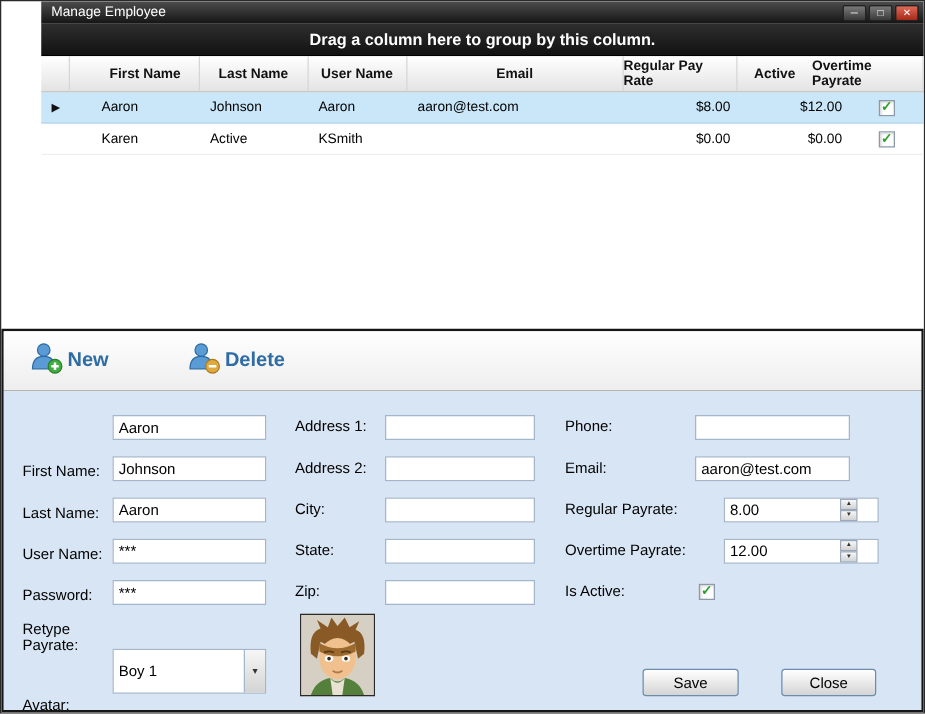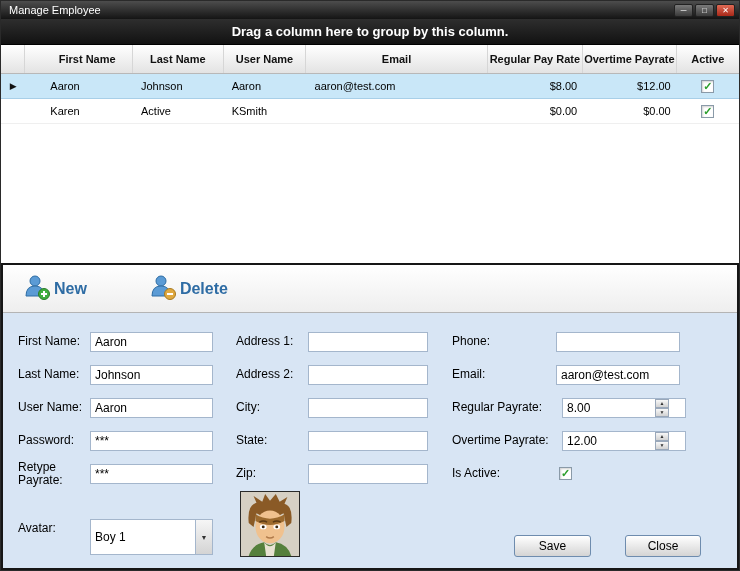--- a/index.html
+++ b/index.html
@@ -1,19 +1,19 @@
 <!DOCTYPE html>
 <html><head>
 <meta charset="utf-8">
 <style>
   * { box-sizing: border-box; margin: 0; padding: 0; }
   html,body { width:740px; height:571px; }
   body { font-family: "Liberation Sans", sans-serif; background:#fff; }
 
-  .window { position:relative; width:740px; height:571px; border:1px solid #2a2a2a; background:#fff; overflow:hidden; }
+  .window { position:relative; width:740px; height:571px; border:1px solid #2a2a2a; background:#fff; overflow:hidden;padding-left:32px; }
 
   
   .titlebar { height:18px; background:linear-gradient(#4d4d4d,#141414); color:#fff; display:flex; align-items:center; font-size:11px; padding:0 4px 0 8px; }
   .titlebar .title { flex:1; }
   .win-btn { width:19px; height:13px; margin-left:2px; display:flex; align-items:center; justify-content:center; font-size:8px; color:#fff; background:linear-gradient(#7a7a7a,#3a3a3a); border:1px solid #222; border-radius:2px; cursor:default; }
   .win-btn.close-btn { background:linear-gradient(#e06a55,#a82818); }
 
   
   .groupbar { height:26px; background:linear-gradient(#2e2e2e,#121212); color:#fff; font-size:13px; font-weight:bold; display:flex; align-items:center; justify-content:center; border-bottom:1px solid #000; }
 
@@ -37,25 +37,25 @@
   .lower { position:absolute; top:262px; left:0; right:0; bottom:0; border:2px solid #161616; display:flex; flex-direction:column; }
   .toolbar { height:48px; background:linear-gradient(#ffffff,#eeeeee); border-bottom:1px solid #b4b4b4; display:flex; align-items:center; padding-left:20px; }
   .tool-btn { display:flex; align-items:center; gap:3px; cursor:default; }
   .tool-btn + .tool-btn { margin-left:62px; }
   .tool-label { color:#2e6ca4; font-size:16px; font-weight:bold; }
 
   
   .form { position:relative; flex:1; background:#d8e5f4; font-size:12px; }
   .flabel { position:absolute; color:#000; line-height:13px; }
   .finput { position:absolute; height:20px; background:#fff; border:1px solid #a4b6cc; font-family:"Liberation Sans",sans-serif; font-size:12px; padding:0 4px; }
-  .l1{ left:15px; width:68px; } .i1{ left:87px; width:123px; }
+  .l1{ left:15px; width:68px;margin-top:36px; } .i1{ left:87px; width:123px; }
   .l2{ left:233px; width:68px; } .i2{ left:305px; width:120px; }
   .l3{ left:449px; width:102px; } .i3{ left:553px; width:124px; }
 
-  .spinwrap { position:absolute; width:108px; height:20px; left:559px; }
+  .spinwrap { position:absolute; width:108px; height:20px; left:576px; }
   .spinwrap .finput { position:absolute; left:0; top:0; width:124px; padding-right:17px; }
   .spinners { position:absolute; right:1px; top:1px; width:14px; height:18px; display:flex; flex-direction:column; }
   .spin-btn { flex:1; background:linear-gradient(#f8f8f8,#d2d2d2); border:1px solid #9aa8ba; display:flex; align-items:center; justify-content:center; font-size:5px; color:#333; line-height:1; }
 
   .dropdown { position:absolute; left:87px; width:123px; height:36px; background:#fff; border:1px solid #a4b6cc; display:flex; align-items:stretch; }
   .dropdown .dd-value { flex:1; display:flex; align-items:center; padding-left:4px; }
   .dropdown .dd-arrow { width:17px; background:linear-gradient(#f6f6f6,#d4d4d4); border-left:1px solid #a4b6cc; display:flex; align-items:center; justify-content:center; font-size:7px; color:#333; }
 
   .avatar-box { position:absolute; left:237px; top:178px; width:60px; height:66px; border:1px solid #2a2a2a; background:#d6d0c4; }
 
@@ -81,22 +81,22 @@
     <span>Drag a column here to group by this column.</span>
   </div>
 
   <div class="grid-header">
     <div class="gh-cell c-ind"></div>
     <div class="gh-cell c-fn">First Name</div>
     <div class="gh-cell c-ln">Last Name</div>
     <div class="gh-cell c-un">User Name</div>
     <div class="gh-cell c-em">Email</div>
     <div class="gh-cell c-rp">Regular Pay Rate</div>
+    <div class="gh-cell c-ac">Active</div>
     <div class="gh-cell c-op">Overtime Payrate</div>
-    <div class="gh-cell c-ac">Active</div>
   </div>
 
   <div class="grid-row selected">
     <div class="g-cell c-ind center">
         <span class="row-arrow">▶</span>
       </div>
     <div class="g-cell c-fn">Aaron</div>
     <div class="g-cell c-ln">Johnson</div>
     <div class="g-cell c-un">Aaron</div>
     <div class="g-cell c-em">aaron@test.com</div>

